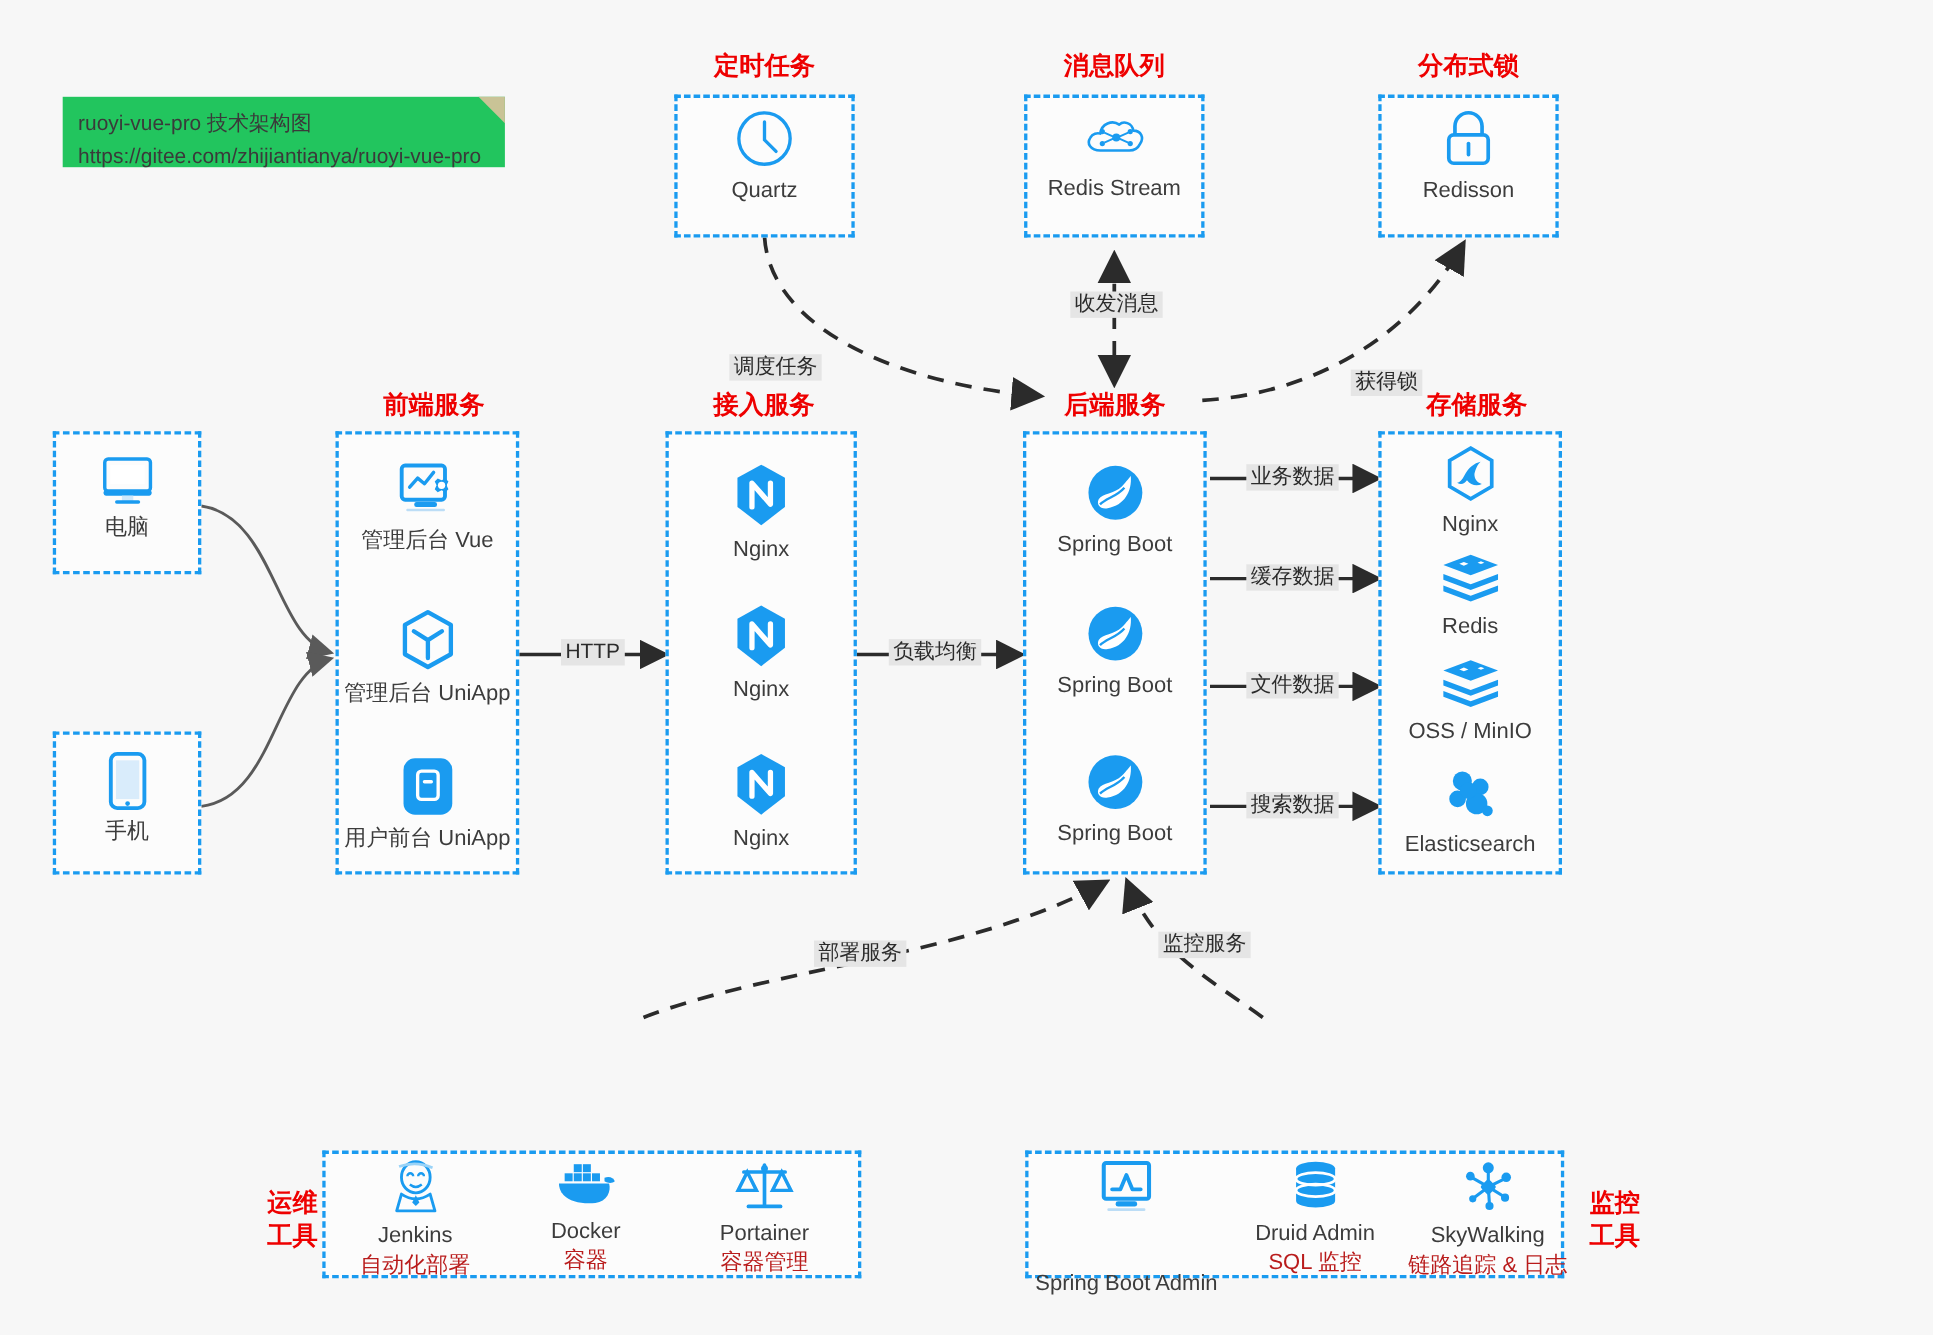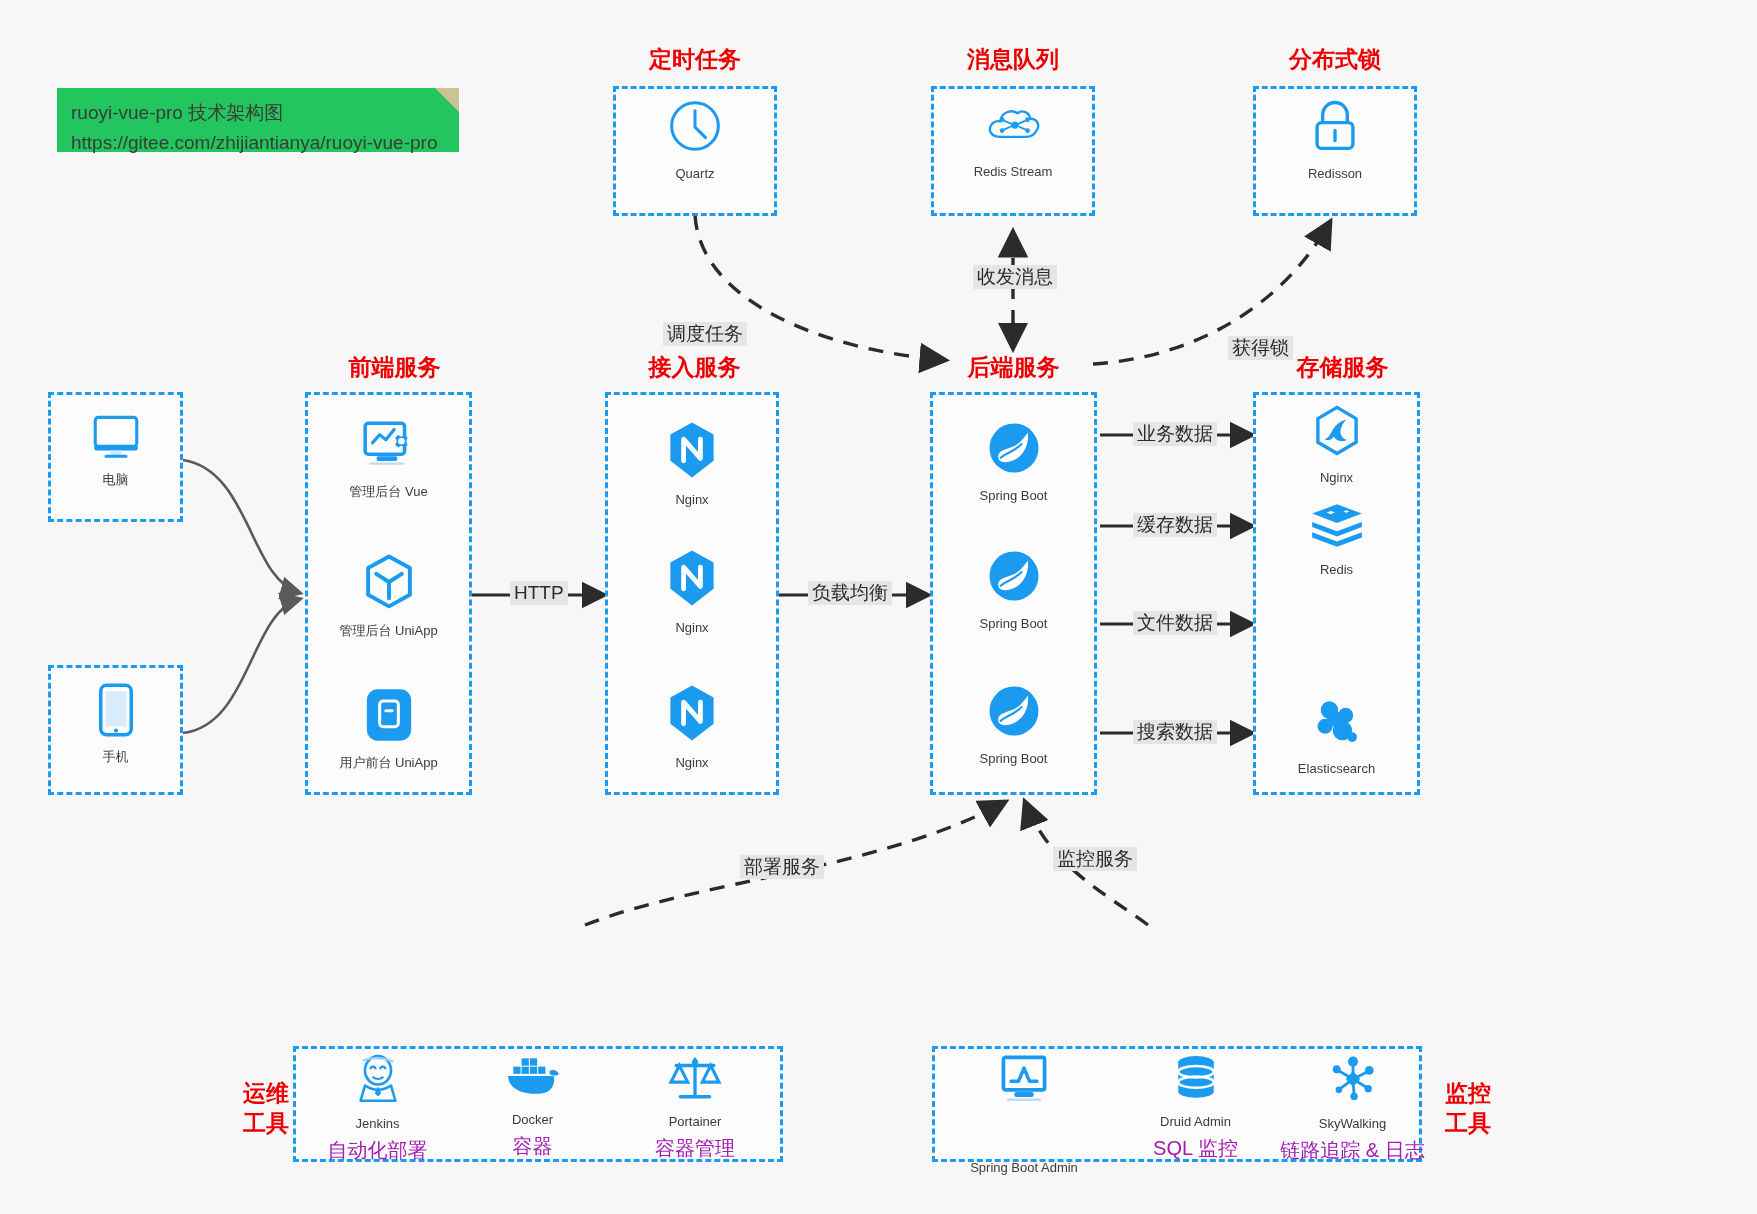--- a/index.html
+++ b/index.html
@@ -32,24 +32,24 @@
     text-align:center;white-space:nowrap;
   }
   .grp-title.side{font-size:23px;line-height:30px;}
 
   
   .node{
     position:absolute;display:flex;flex-direction:column;
     align-items:center;justify-content:flex-start;
   }
   .node .cap{
-    font-size:13px;color:#3c3c3c;white-space:nowrap;text-align:center;
+    font-size:20px;color:#3c3c3c;white-space:nowrap;text-align:center;
     line-height:27px;margin-top:6px;
   }
-  .node .cap2{font-size:20px;color:#a21caf;line-height:27px;text-align:center;white-space:nowrap;}
+  .node .cap2{font-size:20px;color:#b91c1c;line-height:27px;text-align:center;white-space:nowrap;}
   .ico{display:block;}
 
   
   .elabel{
     position:absolute;font-size:19px;color:#2b2b2b;background:#e5e5e5;
     padding:0 4px;white-space:nowrap;line-height:24px;
   }
 </style>
 </head>
 <body>
@@ -268,20 +268,29 @@
   <div class="node" style="left:1253px;top:500px;width:167px;">
     <svg class="ico" width="58" height="50" viewBox="0 0 56 48">
       <path d="M28 4 L52 13 L28 22 L4 13 Z" fill="#1a9bf0"></path>
       <path d="M4 21 L28 30 L52 21 L52 26 L28 35 L4 26 Z" fill="#1a9bf0"></path>
       <path d="M4 31 L28 40 L52 31 L52 36 L28 45 L4 36 Z" fill="#1a9bf0"></path>
       <path d="M18 12 l4 -1.6 4 1.6 -4 1.6z M34 11 l3 -1.2 3 1.2 -3 1.2z" fill="#ffffff"></path>
     </svg>
     <div class="cap">Redis</div>
   </div>
 
+  <div class="node" style="left:1253px;top:596px;width:167px;">
+    <svg class="ico" width="58" height="50" viewBox="0 0 56 48">
+      <path d="M28 4 L52 13 L28 22 L4 13 Z" fill="#1a9bf0"></path>
+      <path d="M4 21 L28 30 L52 21 L52 26 L28 35 L4 26 Z" fill="#1a9bf0"></path>
+      <path d="M4 31 L28 40 L52 31 L52 36 L28 45 L4 36 Z" fill="#1a9bf0"></path>
+      <path d="M18 12 l4 -1.6 4 1.6 -4 1.6z M34 11 l3 -1.2 3 1.2 -3 1.2z" fill="#ffffff"></path>
+    </svg>
+    <div class="cap">OSS / MinIO</div>
+  </div>
 
   <div class="node" style="left:1253px;top:697px;width:167px;">
     <svg class="ico" width="54" height="52" viewBox="0 0 48 48">
       <circle cx="17" cy="12" r="8" fill="#1a9bf0"></circle>
       <circle cx="32" cy="17" r="7" fill="#1a9bf0"></circle>
       <circle cx="13" cy="27" r="7" fill="#1a9bf0"></circle>
       <circle cx="29" cy="31" r="9" fill="#1a9bf0"></circle>
       <circle cx="22" cy="20" r="7" fill="#1a9bf0"></circle>
       <circle cx="38" cy="37" r="4.5" fill="#1a9bf0"></circle>
     </svg>

